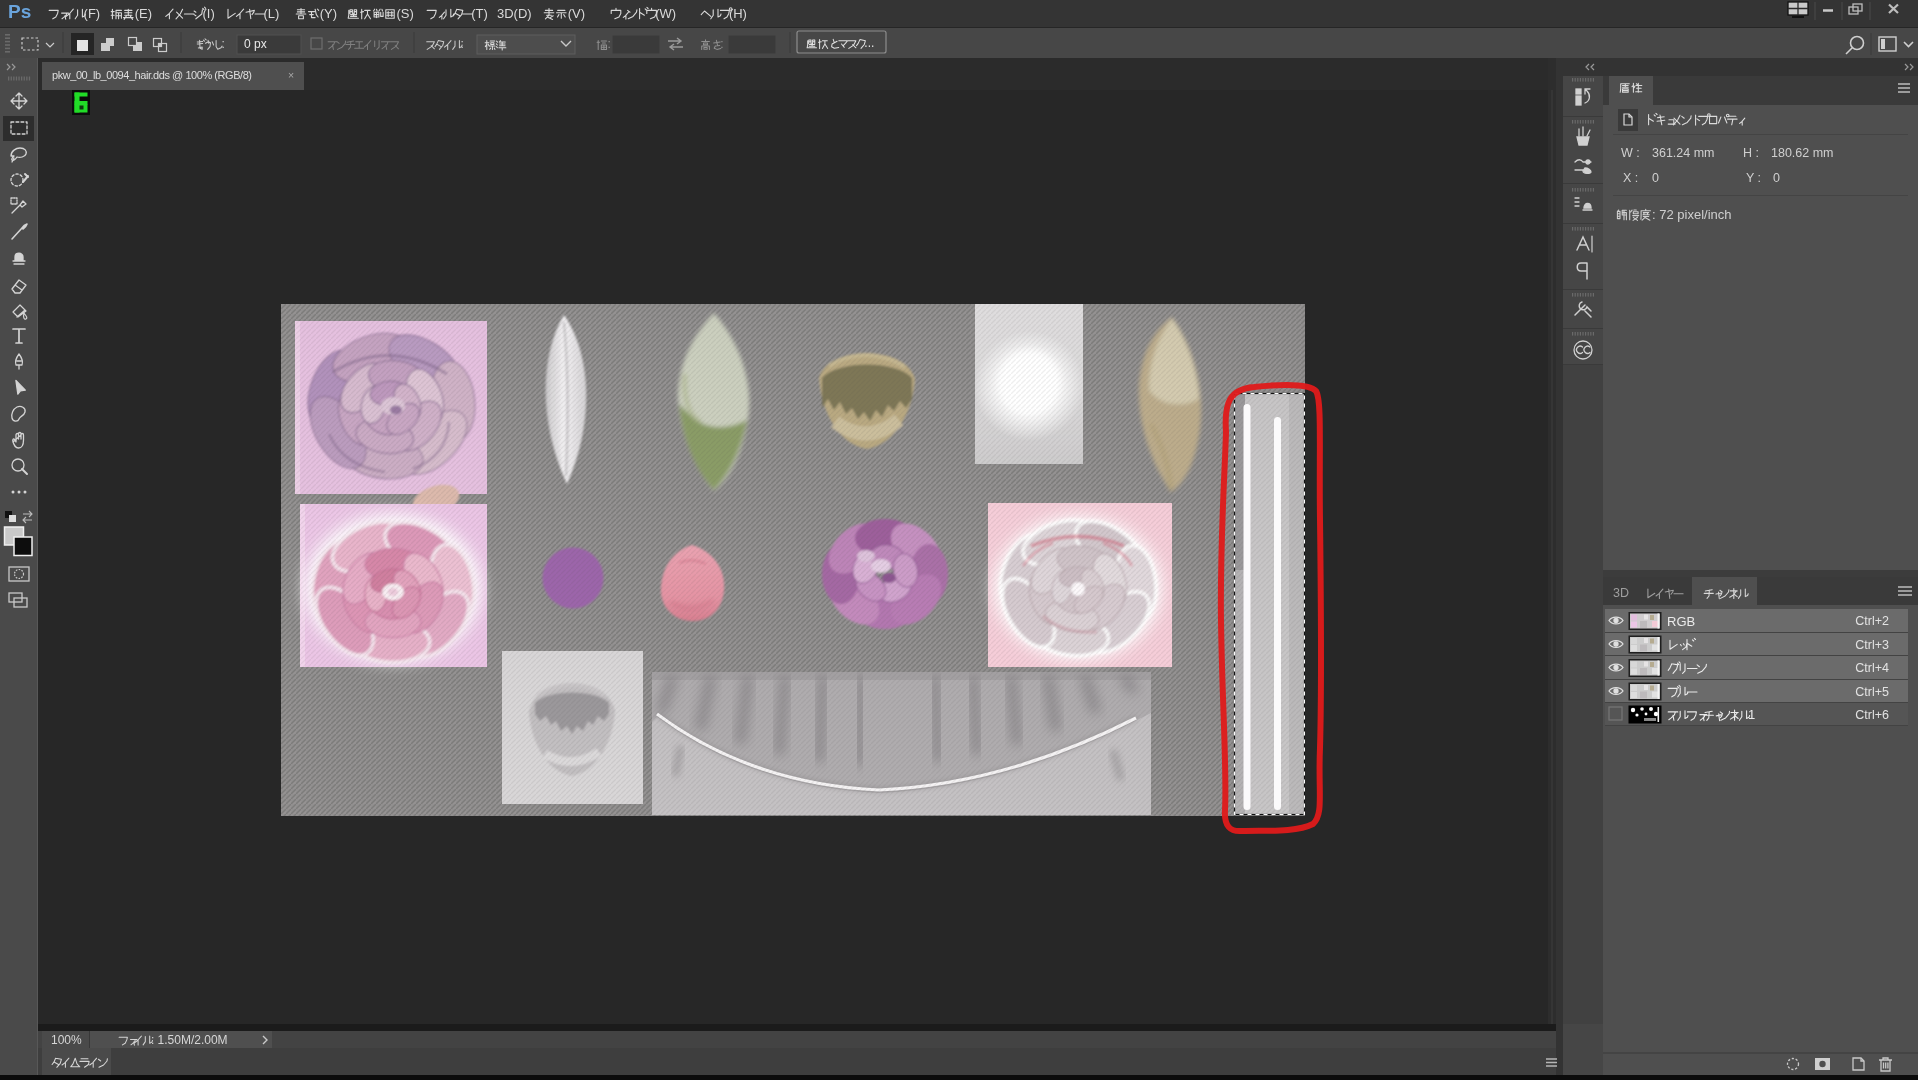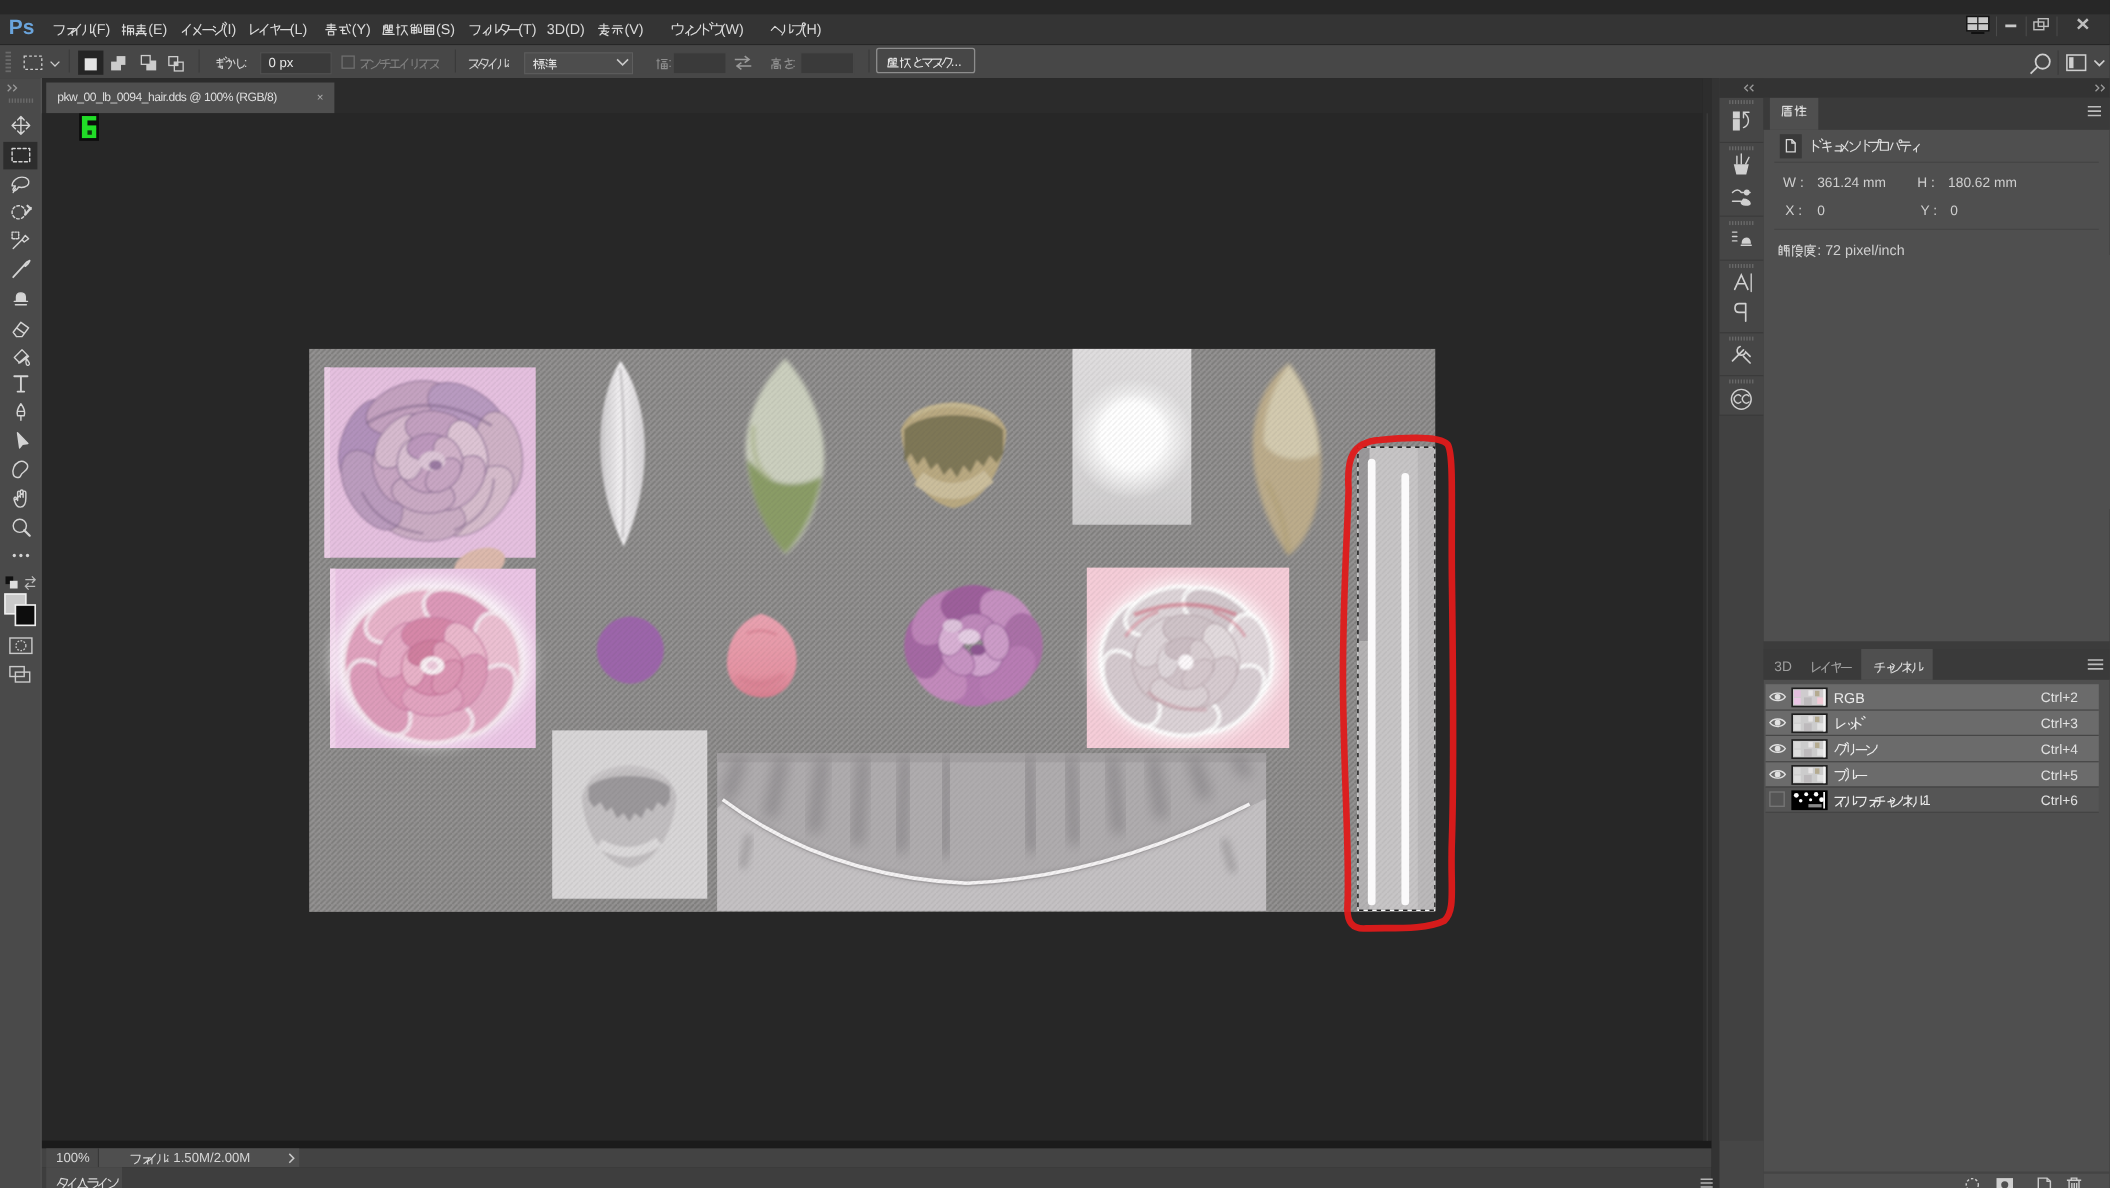--- a/index.html
+++ b/index.html
@@ -1,15 +1,15 @@
 <!DOCTYPE html>
 <html><head><meta charset="utf-8"><style>
 *{margin:0;padding:0;box-sizing:border-box}
 html,body{width:1918px;height:1080px;overflow:hidden;background:#272727;font-family:"Liberation Sans",sans-serif}
-#root{position:absolute;top:13px;left:0;width:1918px;height:1052px}
+#root{position:absolute;top:0;left:0;width:1918px;height:1052px}
 .abs{position:absolute}
 </style></head>
 <body>
 <div id="root">
 
 <div class="abs" style="left:0;top:0;width:1918px;height:27px;background:#343434"></div>
 <div class="abs" style="left:0;top:27px;width:1918px;height:31px;background:#474747;border-top:1px solid #262626"></div>
 <div class="abs" style="left:38px;top:58px;width:1510px;height:32px;background:#2b2b2b"></div>
 <div class="abs" style="left:42px;top:62px;width:262px;height:28px;background:#4f4f4f"></div>
 <div class="abs" style="left:0;top:58px;width:38px;height:1017px;background:#4a4a4a;border-right:1px solid #585858"></div>

